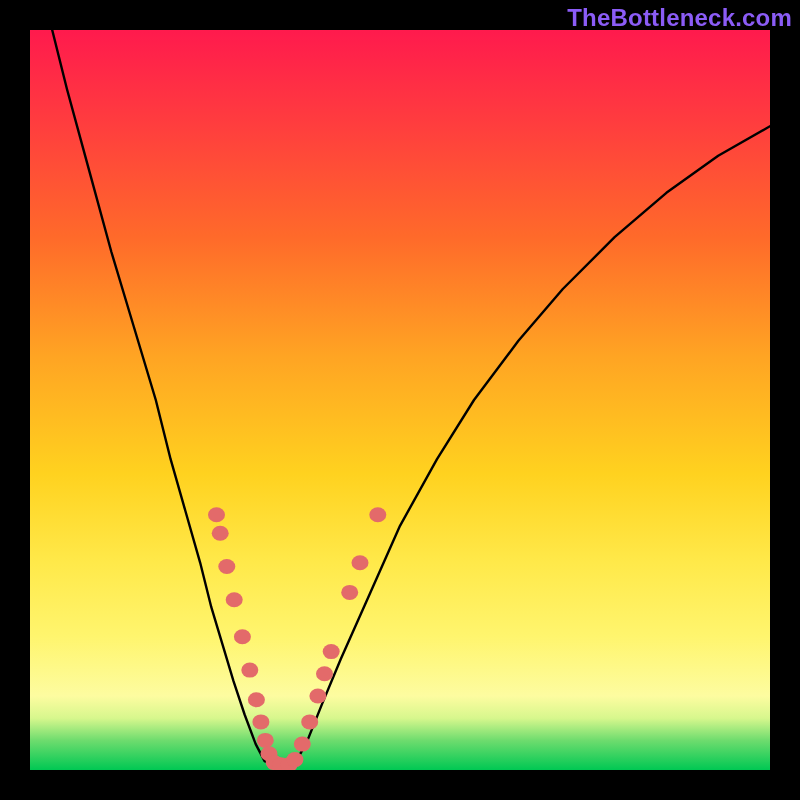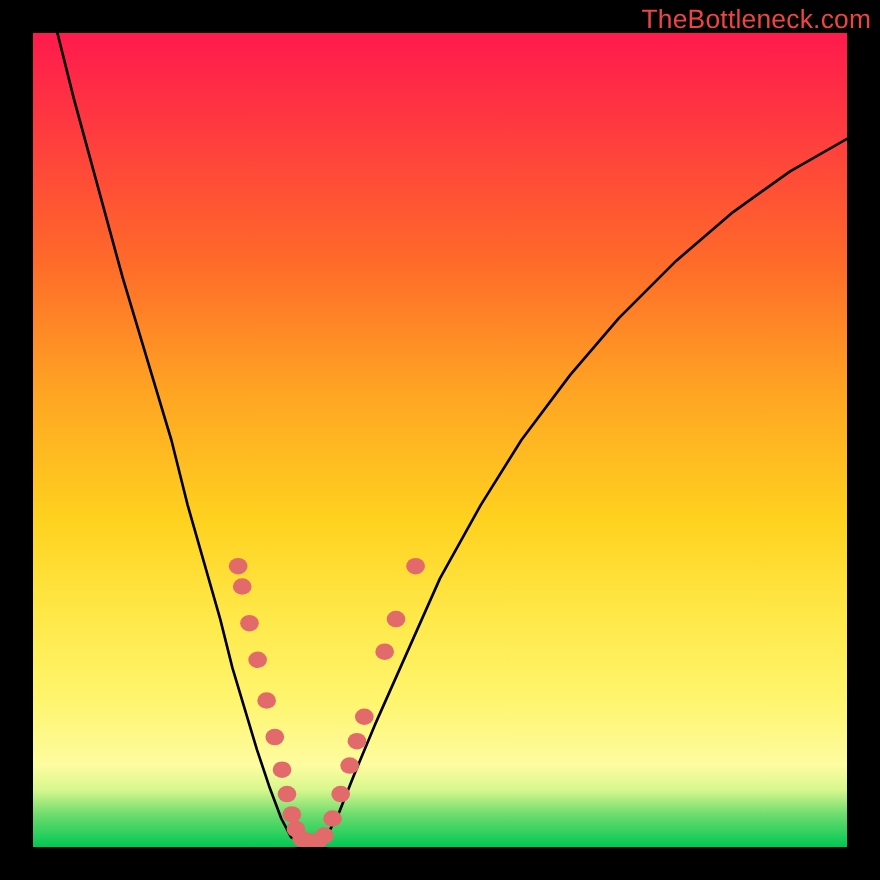--- a/index.html
+++ b/index.html
@@ -37,23 +37,23 @@
       #fdfca0 90%,
       #d7f78d 93%,
       #6edc6e 96%,
       #00c853 100%
     );
   }
   .watermark {
     position: absolute;
     top: 4px;
     right: 8px;
-    color: #ef4444;
+    color: #8b5cf6;
     font-size: 24px;
-    font-weight: 400;
+    font-weight: 700;
     letter-spacing: 0.2px;
     user-select: none;
   }
   svg.overlay {
     position: absolute;
     top: 0;
     left: 0;
     width: 740px;
     height: 740px;
   }

